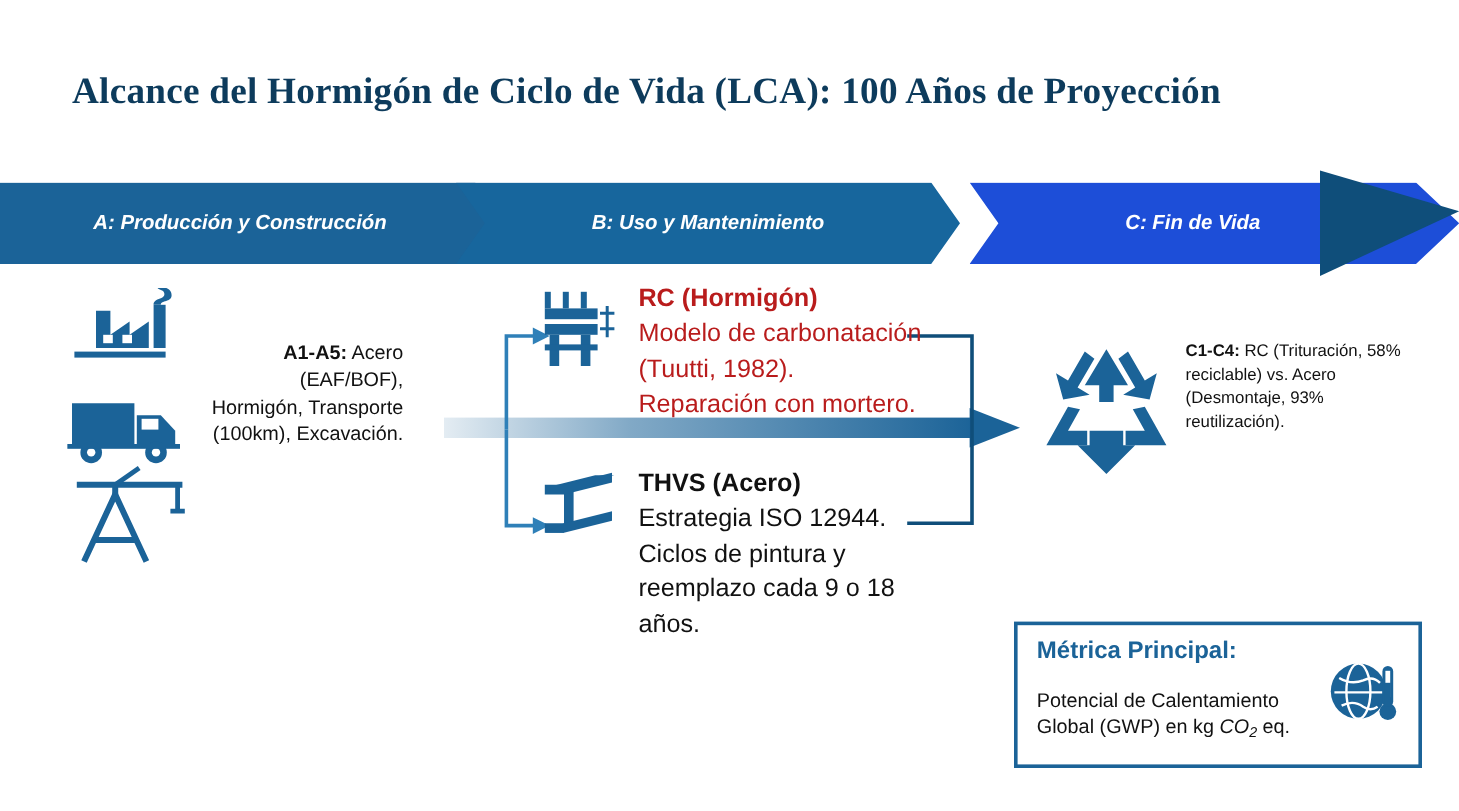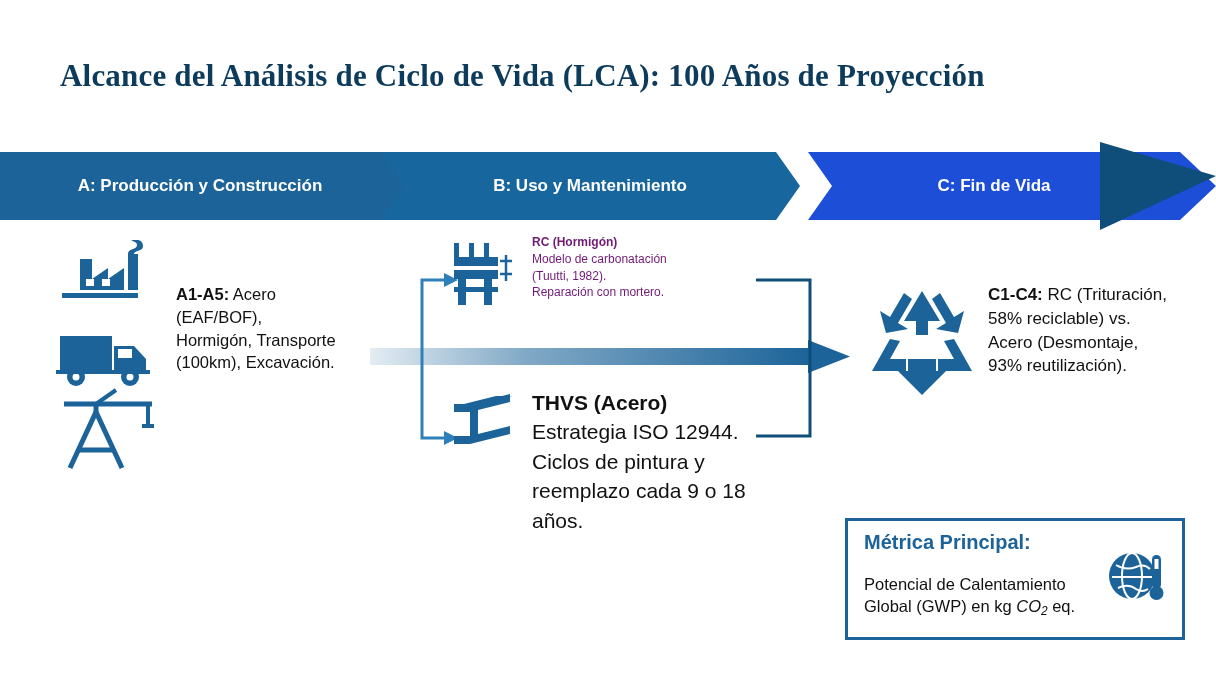--- a/index.html
+++ b/index.html
@@ -27,20 +27,21 @@
     color: #0d3b5c;
     letter-spacing: 0.2px;
   }
   
   #band {
     position: absolute;
     left: 0;
     top: 152px;
     width: 1216px;
     height: 63px;
+    font-style: italic;
   }
   .chev {
     position: absolute;
     top: 0;
     height: 68px;
     display: flex;
     align-items: center;
     justify-content: center;
     color: #ffffff;
     font-size: 17px;
@@ -77,20 +78,21 @@
     height: 230px;
   }
   #stageA-text {
     position: absolute;
     left: 176px;
     top: 283px;
     width: 160px;
     font-size: 16.5px;
     line-height: 1.38;
     color: #111111;
+    text-align: right;
   }
   #stageA-text b { color: #111111; }
   
   #mainArrow {
     position: absolute;
     left: 370px;
     top: 340px;
     width: 480px;
     height: 34px;
   }
@@ -108,23 +110,23 @@
     left: 452px;
     top: 243px;
     width: 64px;
     height: 62px;
   }
   #rc-text {
     position: absolute;
     left: 532px;
     top: 234px;
     width: 260px;
-    font-size: 12px;
+    font-size: 21px;
     line-height: 1.4;
-    color: #701a75;
+    color: #b91c1c;
   }
   #rc-text .hd { font-weight: bold; }
   
   #thvs-icon {
     position: absolute;
     left: 452px;
     top: 392px;
     width: 64px;
     height: 62px;
   }
@@ -144,21 +146,21 @@
     left: 862px;
     top: 287px;
     width: 120px;
     height: 112px;
   }
   #stageC-text {
     position: absolute;
     left: 988px;
     top: 283px;
     width: 180px;
-    font-size: 17px;
+    font-size: 14px;
     line-height: 1.4;
     color: #111111;
   }
   
   #metric {
     position: absolute;
     left: 845px;
     top: 518px;
     width: 340px;
     height: 122px;
@@ -192,21 +194,21 @@
     width: 62px;
     height: 58px;
   }
   .sub { font-size: 0.72em; vertical-align: -0.25em; }
 </style>
 </head>
 <body>
 
 <div id="page">
 
-  <div id="title">Alcance del Análisis de Ciclo de Vida (LCA): 100 Años de Proyección</div>
+  <div id="title">Alcance del Hormigón de Ciclo de Vida (LCA): 100 Años de Proyección</div>
 
   <div id="band">
     <div class="chev" id="chevA">
       <span>A: Producción y Construcción</span>
     </div>
     <div class="chev" id="chevB">
       <span>B: Uso y Mantenimiento</span>
     </div>
     <div class="chev" id="chevC">
       <span>C: Fin de Vida</span>

